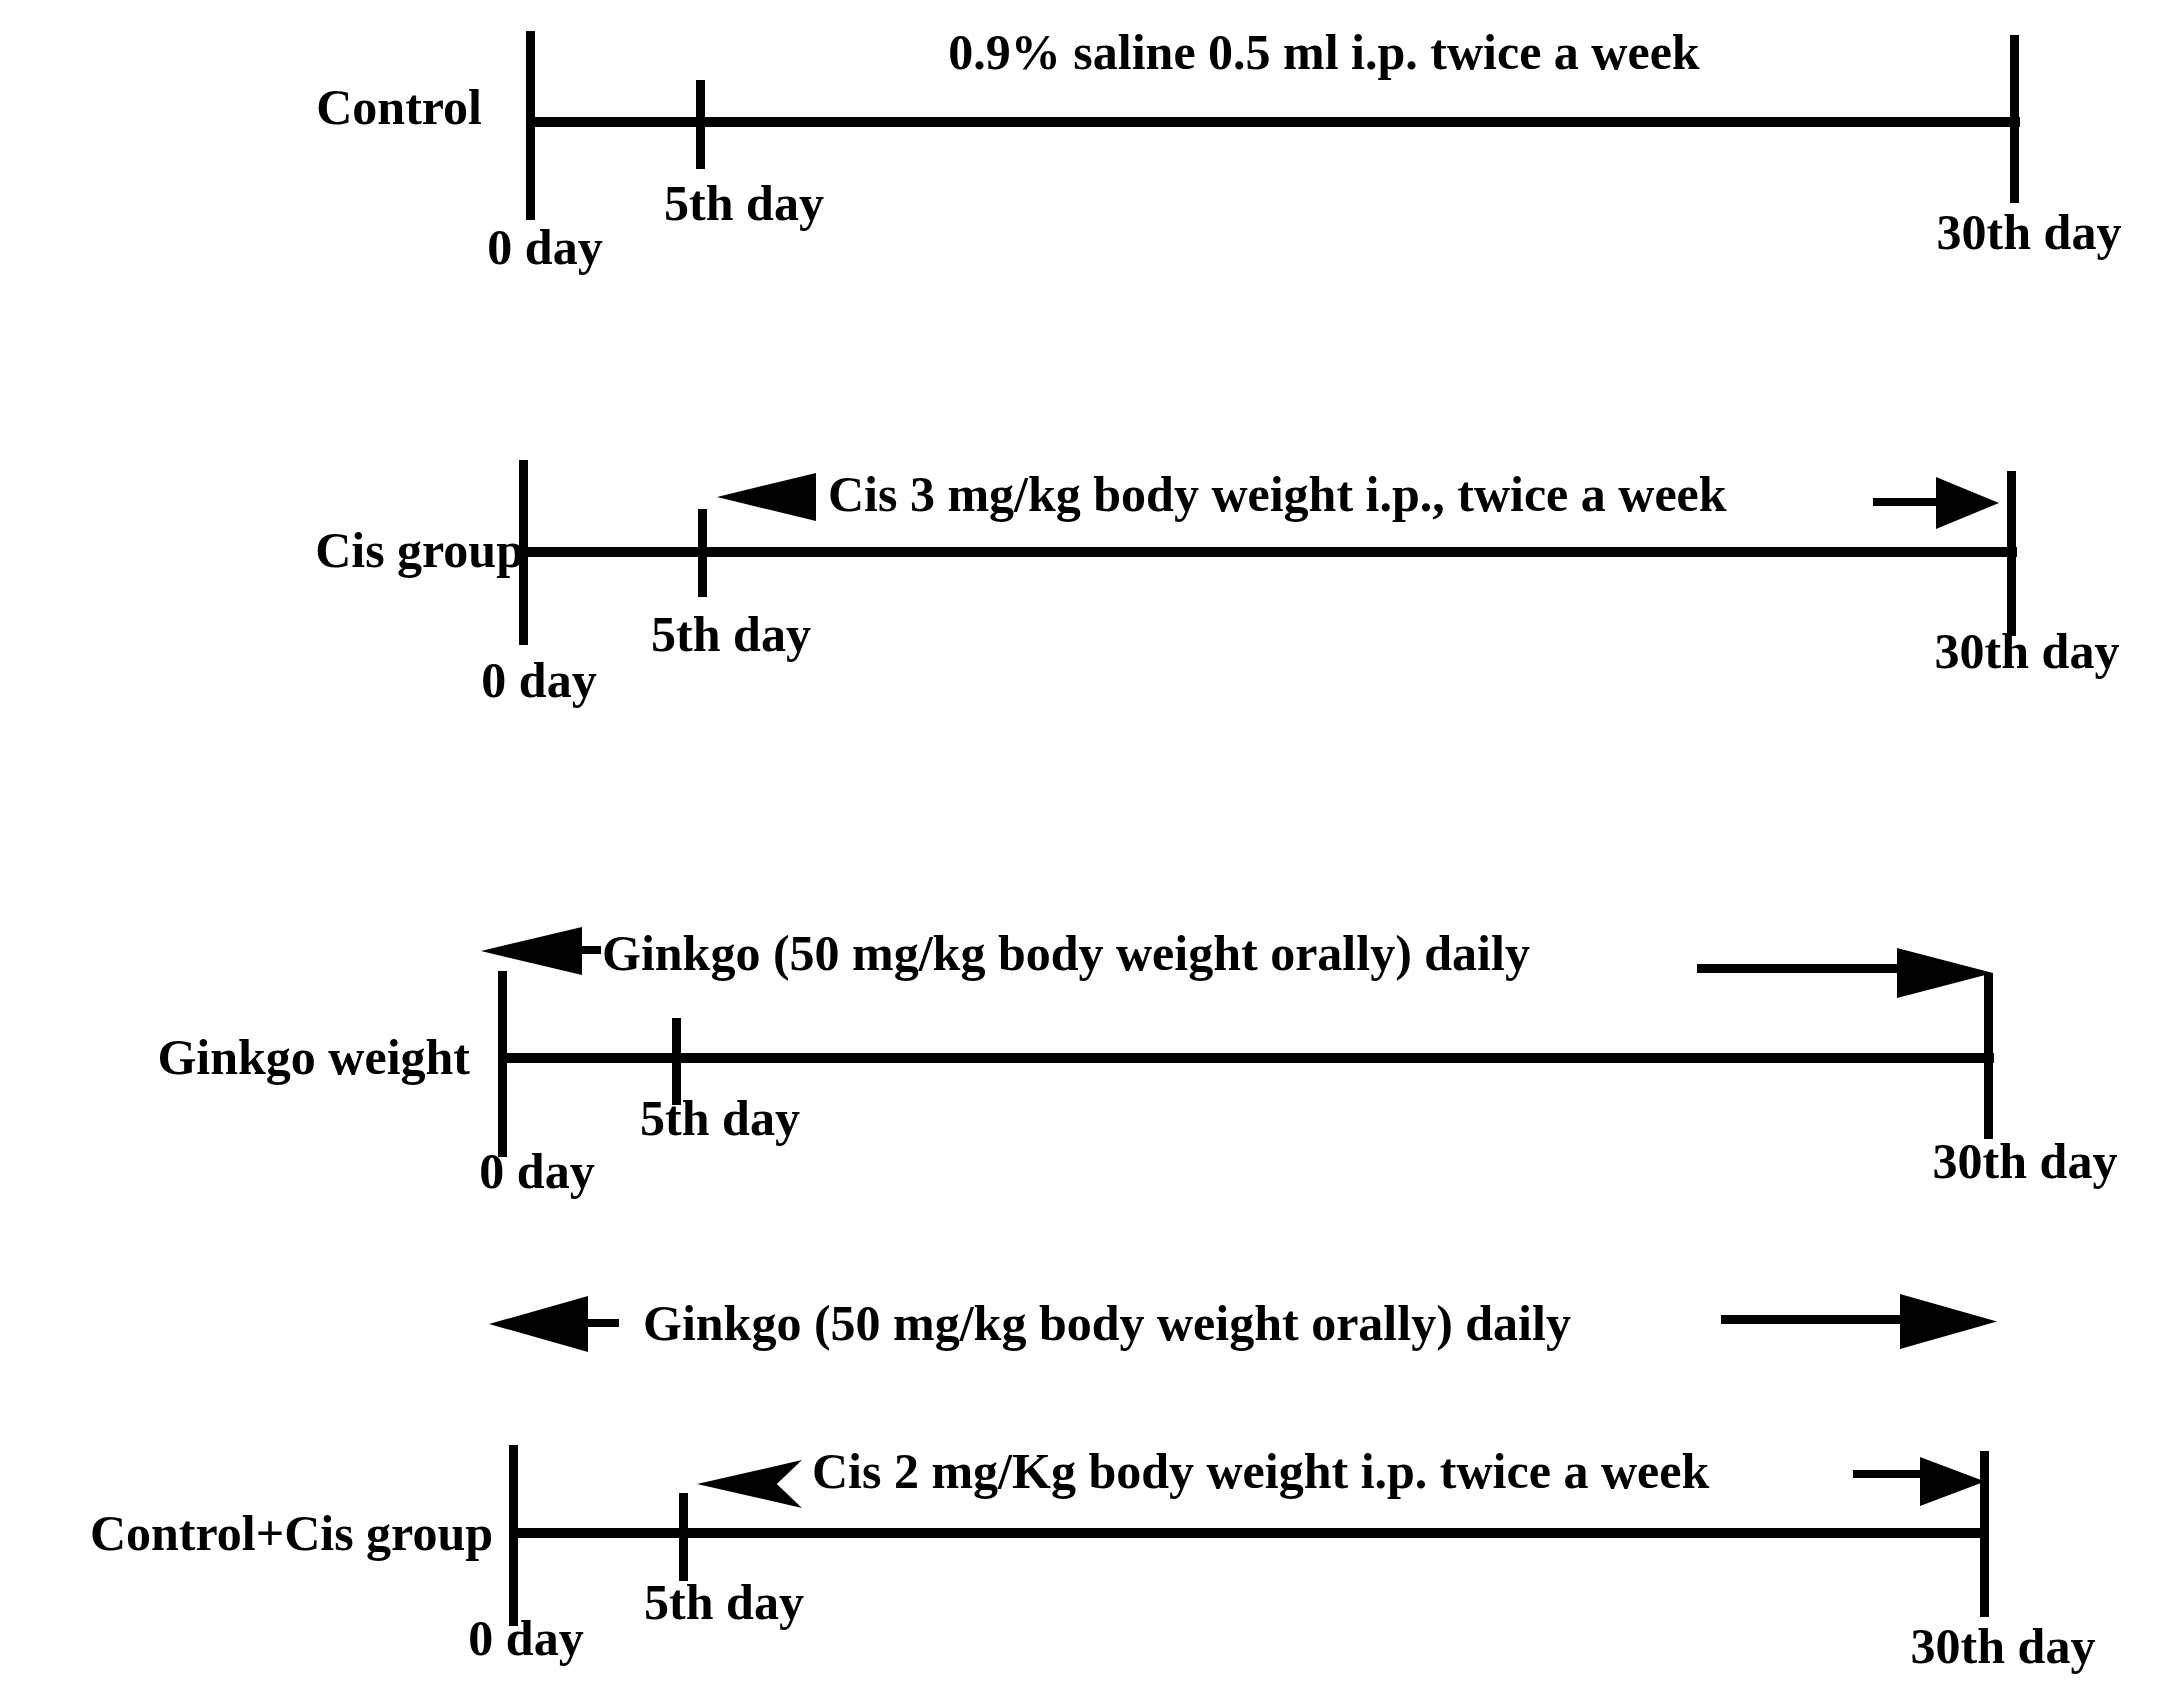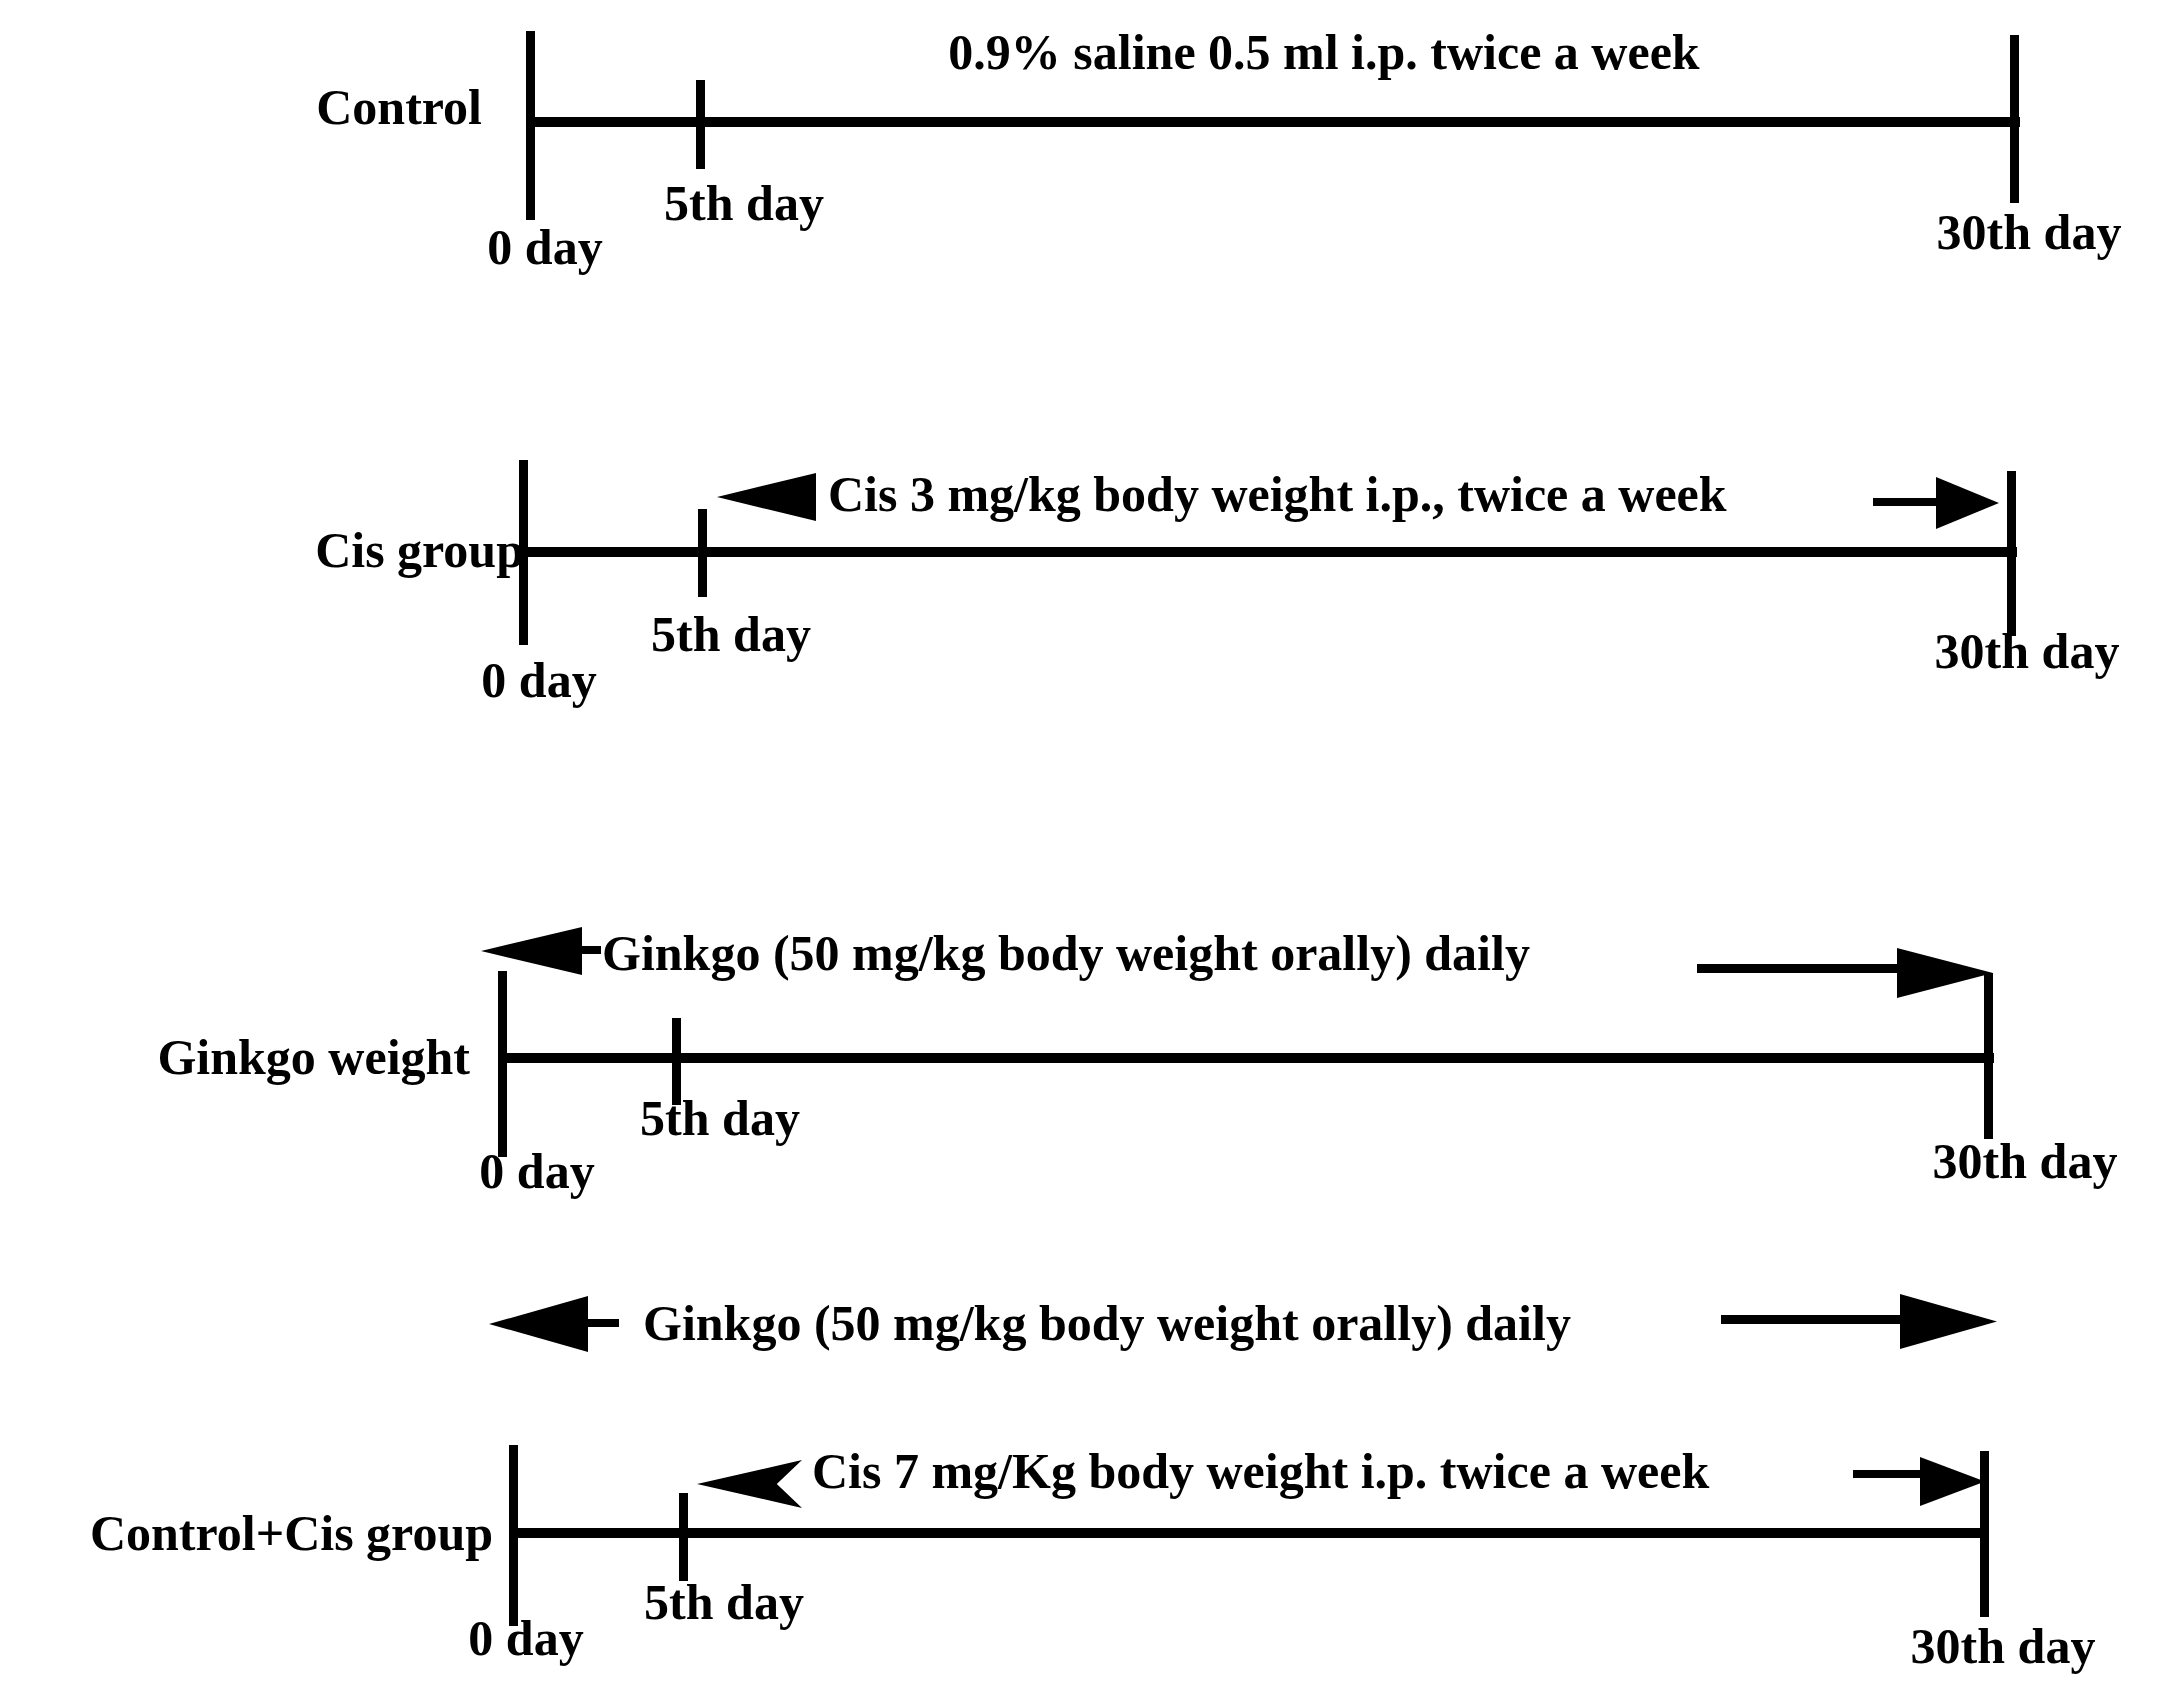--- a/index.html
+++ b/index.html
@@ -69,21 +69,21 @@
     <div class="shape" style="left:1721px;top:1315px;width:183px;height:9px;"></div>
     <div class="shape tri-right" style="left:1900px;top:1294px;width:97px;height:55px;"></div>
   </div>
 
   <div>
     <div class="shape" style="left:509px;top:1528px;width:1480px;height:9.8px;"></div>
     <div class="shape" style="left:509px;top:1445px;width:9px;height:181px;"></div>
     <div class="shape" style="left:679px;top:1493px;width:9px;height:88px;"></div>
     <div class="shape" style="left:1980px;top:1451px;width:9px;height:166px;"></div>
     <div class="shape tri-left-notch" style="left:697px;top:1460px;width:105px;height:48px;"></div>
-    <div class="txt a-left" style="left:812px;top:1471px;">Cis 7 mg/Kg body weight i.p. twice a week</div>
+    <div class="txt a-left" style="left:812px;top:1471px;">Cis 2 mg/Kg body weight i.p. twice a week</div>
     <div class="shape" style="left:1853px;top:1470px;width:70px;height:8.4px;"></div>
     <div class="shape tri-right" style="left:1920px;top:1457px;width:65px;height:49px;"></div>
     <div class="txt a-right" style="left:493px;top:1533px;">Control+Cis group</div>
     <div class="txt a-center" style="left:526px;top:1638px;">0 day</div>
     <div class="txt a-center" style="left:724px;top:1602px;">5th day</div>
     <div class="txt a-center" style="left:2003px;top:1646px;">30th day</div>
   </div>
 
 </div>
 

